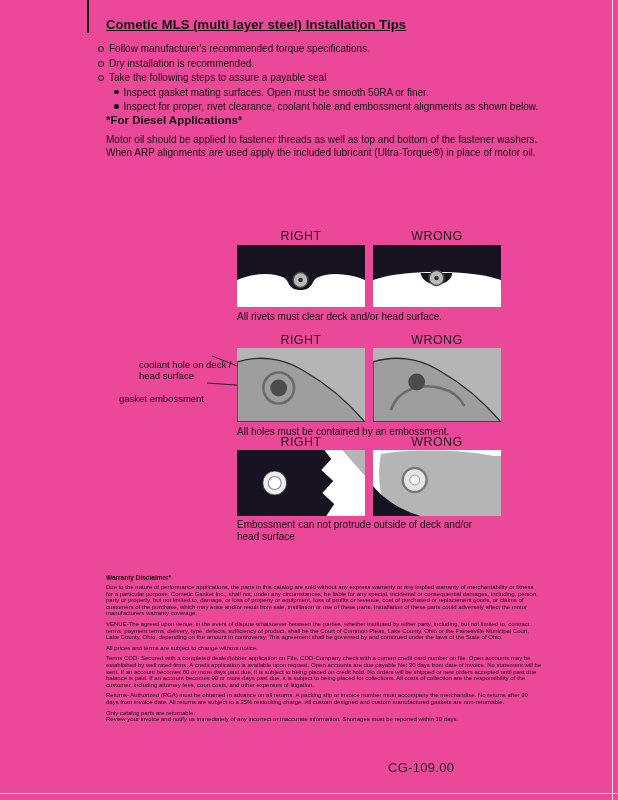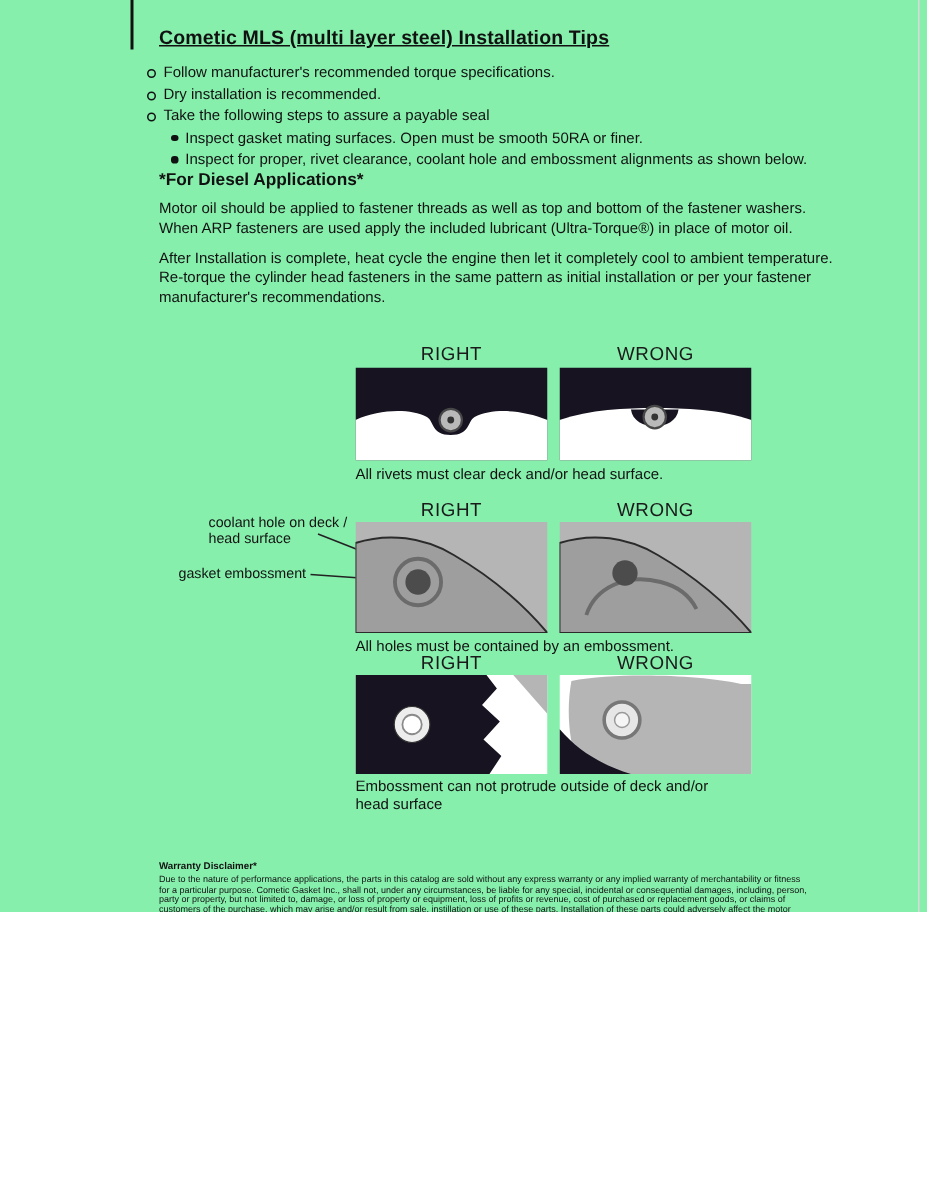--- a/index.html
+++ b/index.html
@@ -1,19 +1,19 @@
 <!DOCTYPE html>
 <html><head>
 <meta charset="utf-8">
 <style>
   html,body{margin:0;padding:0;background:#ffffff;}
   .page{
     position:relative;
-    width:618px;height:608px;
-    background:#86efac;
+    width:618px;height:800px;
+    background:#ec4899;
     font-family:"Liberation Sans", sans-serif;
     color:#111111;
     overflow:hidden;
   }
   .print-mark{position:absolute;left:87px;top:0;width:2px;height:33px;background:#111;}
   .edge-right{position:absolute;left:612px;top:0;width:1px;height:100%;background:#d9d9d9;}
   .edge-bottom{position:absolute;left:0;top:793px;width:100%;height:1px;background:#d9d9d9;}
 
   .title{position:absolute;left:106px;top:17px;margin:0;font-size:13px;font-weight:bold;
          text-decoration:underline;letter-spacing:.1px;}
@@ -33,21 +33,21 @@
   .fh{position:absolute;width:128px;text-align:center;font-size:12.5px;letter-spacing:.4px;color:#1a1a1a;}
   .c1{left:237px;} .c2{left:373px;}
   .r1h{top:229px;} .r2h{top:333px;} .r3h{top:435px;}
   .fimg{position:absolute;width:128px;}
   .r1i{top:245px;height:62px;} .r2i{top:348px;height:74px;} .r3i{top:450px;height:66px;}
   .fimg svg{display:block;width:100%;height:100%;}
 
   .cap{position:absolute;left:237px;font-size:10px;line-height:12px;}
   .cap1{top:311px;} .cap2{top:426px;} .cap3{top:519px;width:245px;}
 
-  .lab{position:absolute;font-size:9.5px;line-height:11px;color:#111;}
+  .lab{position:absolute;font-size:9.5px;line-height:11px;color:#111;margin-top:16px;}
   .lab-coolant{left:139px;top:343px;width:96px;}
   .lab-emboss{left:119px;top:377px;}
   .leaders{position:absolute;left:130px;top:340px;width:165px;height:56px;pointer-events:none;}
 
   .warranty{position:absolute;left:106px;top:574px;width:436px;}
   .warranty h3{margin:0 0 3px 0;font-size:6.5px;font-weight:bold;}
   .warranty p{margin:0 0 4px 0;font-size:6px;line-height:6.6px;}
   .warranty p.no-gap{margin-bottom:0;}
 
   .footer{position:absolute;left:388px;top:760px;font-size:13px;letter-spacing:.3px;color:#222;}
@@ -80,22 +80,21 @@
       <span class="m-fill"></span>
       <span>Inspect gasket mating surfaces.  Open must be smooth 50RA or finer.</span>
     </div>
     <div class="bullet sub">
       <span class="m-fill"></span>
       <span>Inspect for proper, rivet clearance, coolant hole and embossment alignments as shown below.</span>
     </div>
   </div>
 
   <h2 class="diesel">*For Diesel Applications*</h2>
-  <p class="para p1">Motor oil should be applied to fastener threads as well as top and bottom of the fastener washers. When ARP fasteners are used apply the included lubricant (Ultra-Torque®) in place of motor oil.</p>
-  <p class="para p2">After Installation is complete, heat cycle the engine then let it completely cool to ambient temperature. Re-torque the cylinder head fasteners in the same pattern as initial installation or per your fastener manufacturer's recommendations.</p>
+  <p class="para p1">Motor oil should be applied to fastener threads as well as top and bottom of the fastener washers. When ARP alignments are used apply the included lubricant (Ultra-Torque®) in place of motor oil.</p>
 
   <div class="fh r1h c1">RIGHT</div>
   <div class="fh r1h c2">WRONG</div>
 
   <div class="fimg r1i c1">
     <svg viewBox="0 0 129 62" preserveAspectRatio="none">
       <rect width="129" height="62" fill="#171320"></rect>
       <path d="M0,62 L0,35 C16,28 36,27 48,33 C53,36 51,45 64,45 C77,45 75,36 80,33 C92,27 112,28 129,35 L129,62 Z" fill="#ffffff"></path>
       <circle cx="64" cy="35" r="7.5" fill="#b9b9b9" stroke="#474747" stroke-width="1.5"></circle>
       <circle cx="64" cy="35" r="2.3" fill="#333333"></circle>

